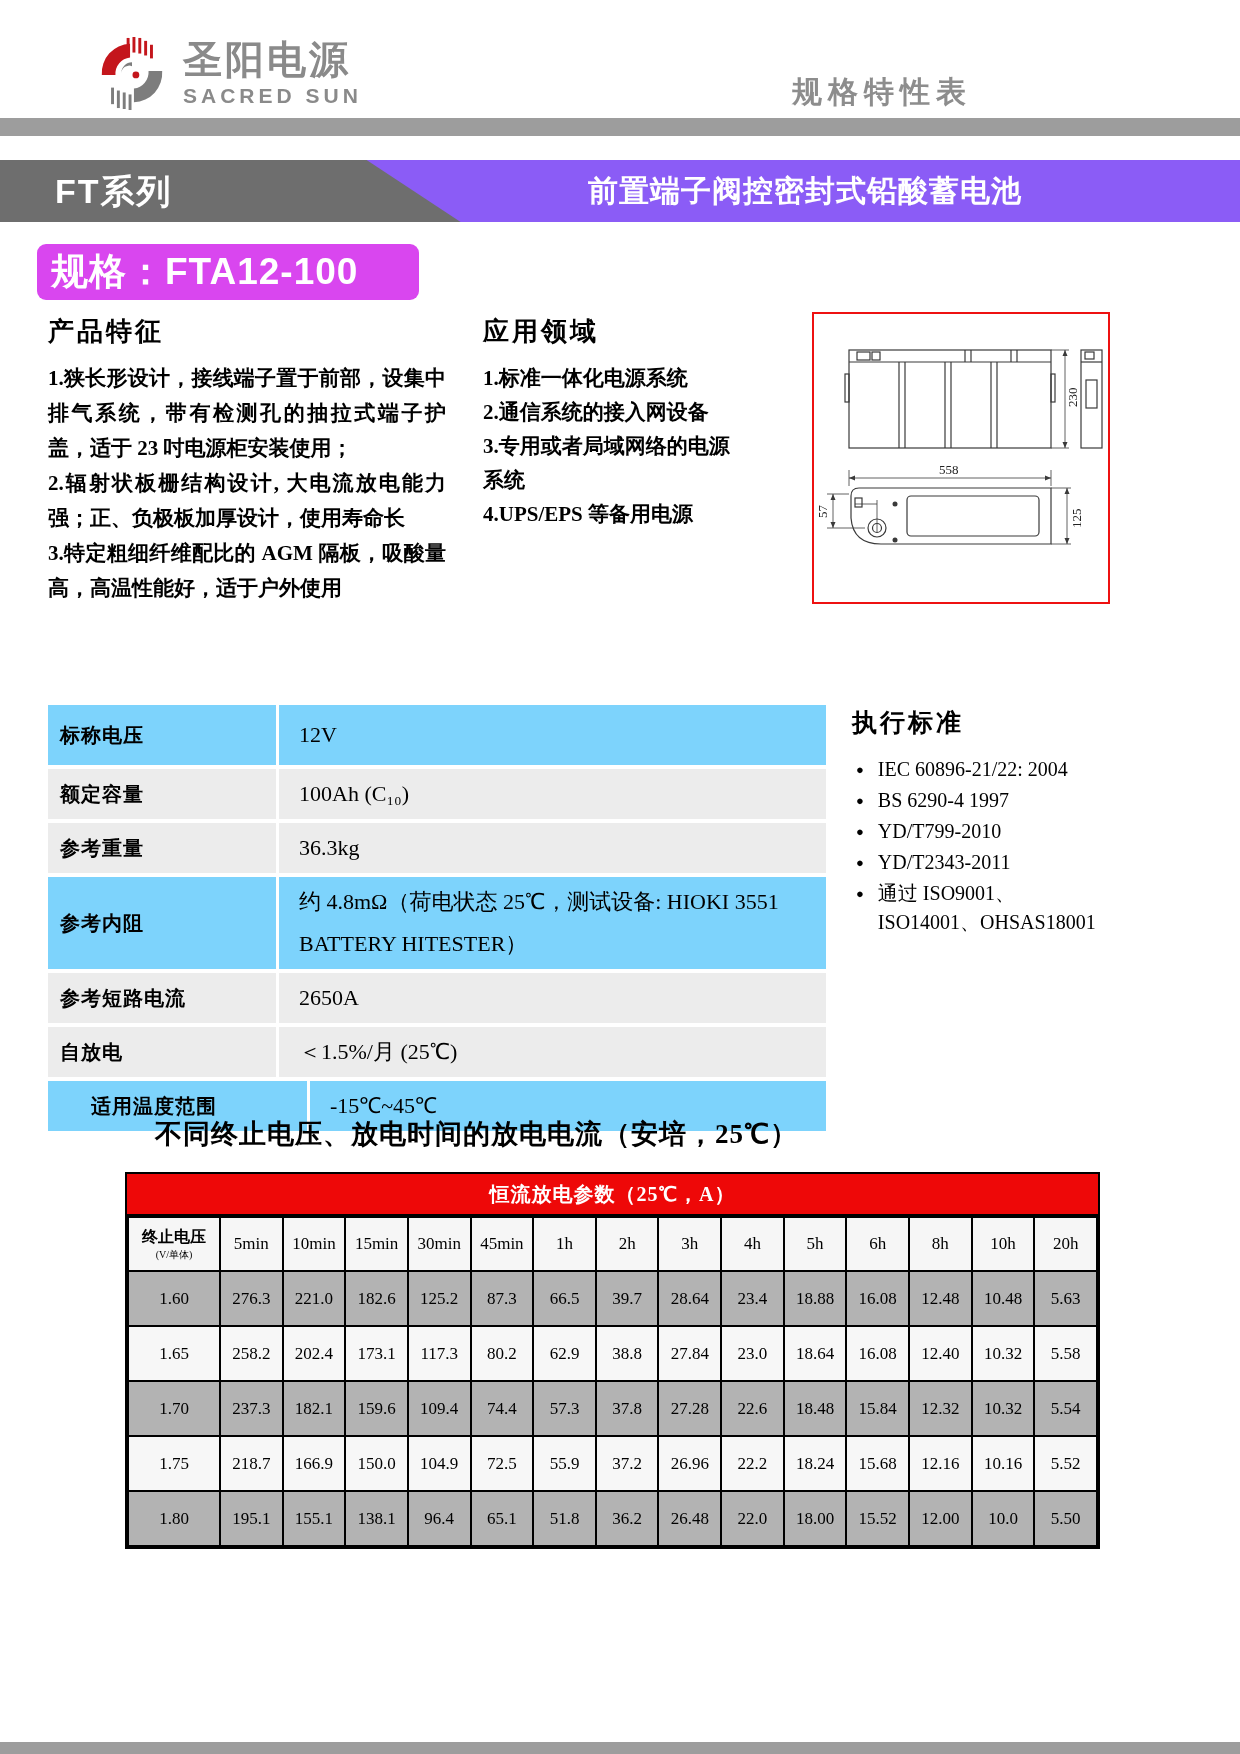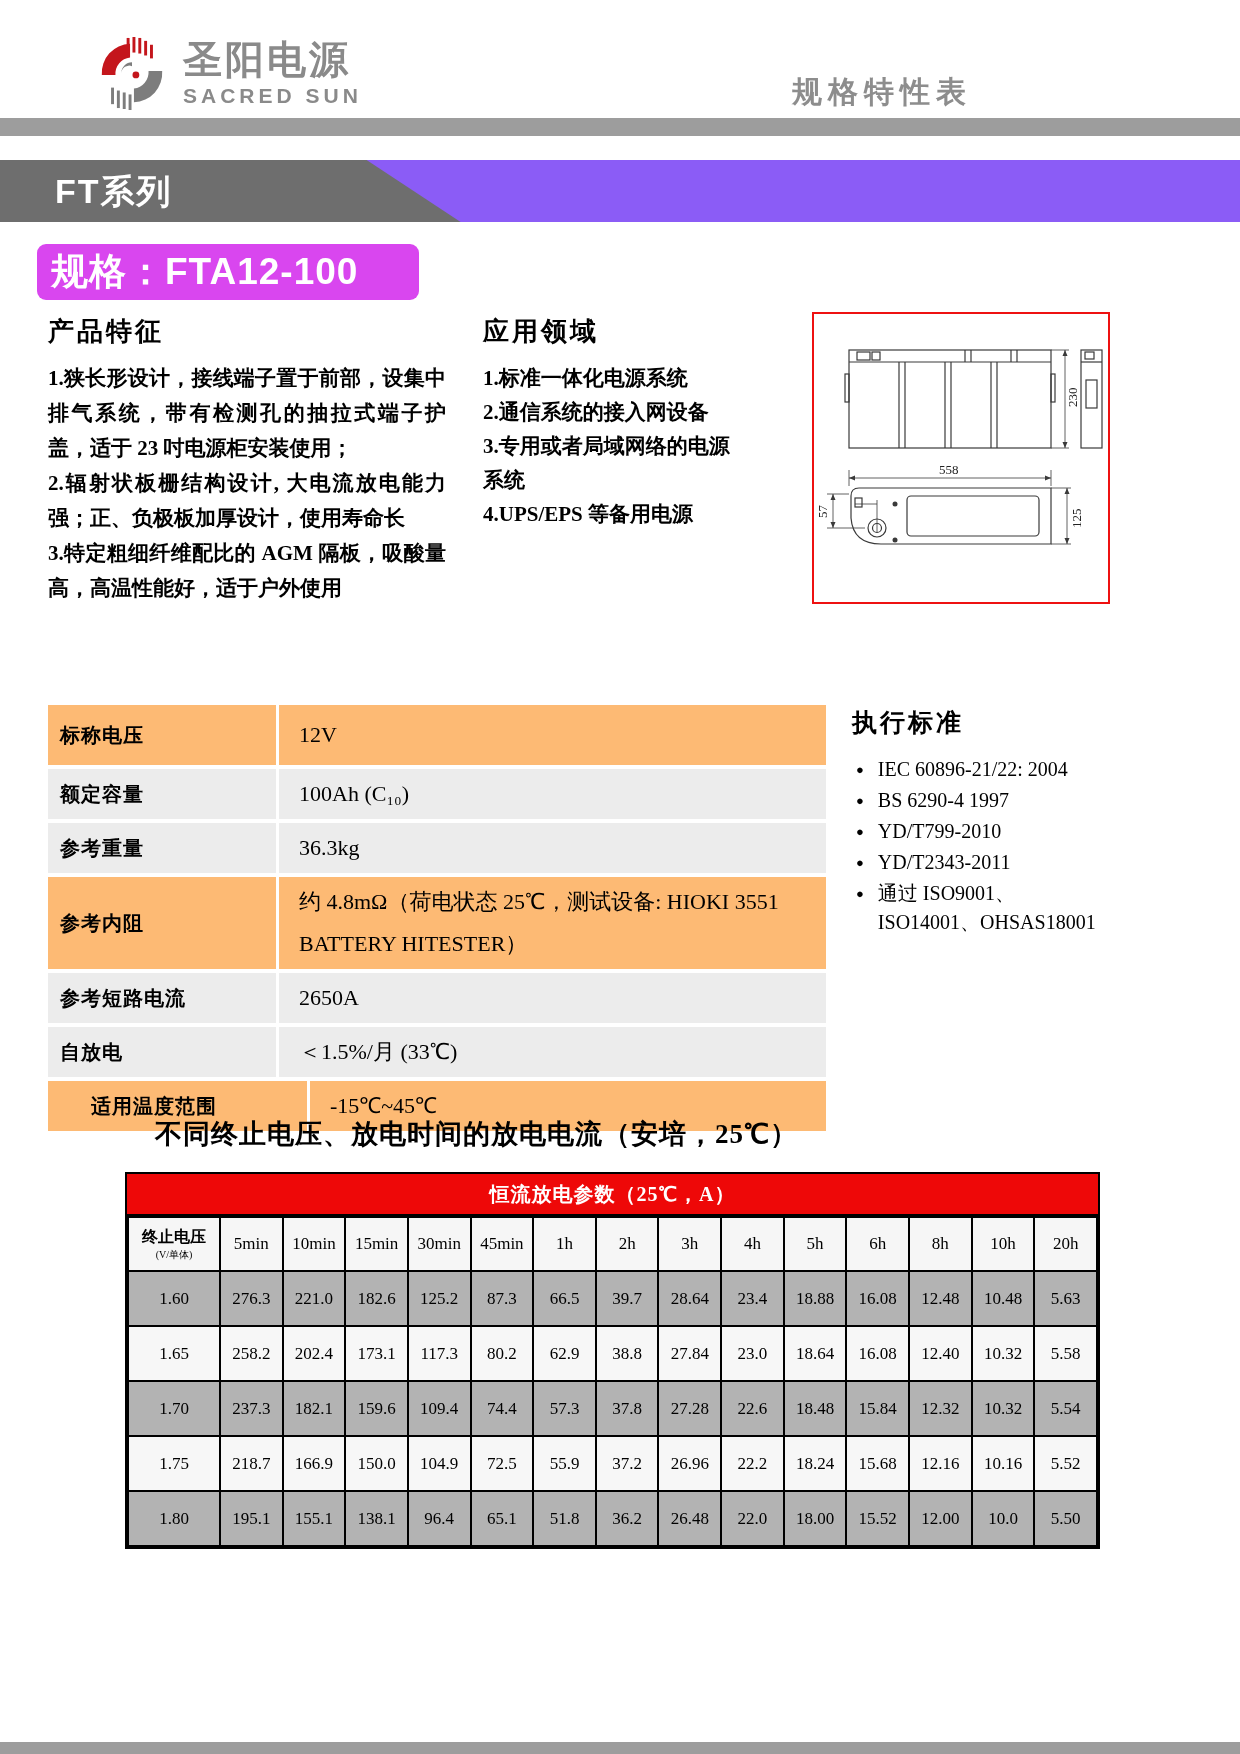--- a/index.html
+++ b/index.html
@@ -38,21 +38,21 @@
   .drawing-box{position:absolute;left:812px;top:312px;width:298px;height:292px;border:2px solid #ee1111;
                box-sizing:border-box;background:#fff;}
   .drawing-box svg{display:block;margin:2px auto 0 auto;}
   .tl{stroke:#3a3a3a;stroke-width:1.2;fill:none;}
   .dim{stroke:#3a3a3a;stroke-width:0.8;fill:none;}
   .dimtxt{font-family:"Liberation Serif",serif;font-size:13px;fill:#222;}
 
   
   .spec-table{position:absolute;left:48px;top:705px;width:778px;}
   .spec-row{display:flex;margin-bottom:4px;}
-  .spec-row.dark{background:#fdba74;justify-content:space-between;}
+  .spec-row.dark{background:#7dd3fc;justify-content:space-between;}
   .spec-row.light{background:#ececec;}
   .spec-label{width:228px;display:flex;align-items:center;padding-left:12px;box-sizing:border-box;
               font-family:"Liberation Serif",serif;font-weight:bold;font-size:20px;letter-spacing:1px;}
   .spec-value{flex:1;border-left:3px solid #fff;display:flex;align-items:center;padding:4px 14px 4px 20px;
               box-sizing:border-box;font-family:"Liberation Serif",serif;font-size:22px;line-height:42px;}
 
   
   .standards{position:absolute;left:852px;top:706px;width:258px;}
   .standards h3{margin:0;font-size:25px;font-weight:bold;font-family:"Liberation Serif",serif;letter-spacing:3px;}
   .standards ul{list-style:none;margin:16px 0 0 4px;padding:0;}
@@ -109,20 +109,21 @@
       <span class="logo-cn">圣阳电源</span>
       <span class="logo-en">SACRED SUN</span>
     </div>
   </div>
   <div class="doc-type">规格特性表</div>
   <div class="bar-top"></div>
 
   <div class="band">
     <div class="band-dark"></div>
     <div class="series-title">FT系列</div>
+    <div class="band-subtitle">前置端子阀控密封式铅酸蓄电池</div>
   </div>
 
   <div class="spec-title-box">规格：FTA12-100</div>
 
   <div class="features">
     <div class="sec-h">产品特征</div>
     <ul id="features-list">
         <li>1.狭长形设计，接线端子置于前部，设集中排气系统，带有检测孔的抽拉式端子护盖，适于 23 吋电源柜安装使用；</li>
         <li>2.辐射状板栅结构设计, 大电流放电能力强；正、负极板加厚设计，使用寿命长</li>
         <li>3.特定粗细纤维配比的 AGM 隔板，吸酸量高，高温性能好，适于户外使用</li>
@@ -218,21 +219,21 @@
       <div class="spec-row dark" style="min-height: 88px;">
         <div class="spec-label">参考内阻</div>
         <div class="spec-value">约 4.8mΩ（荷电状态 25℃，测试设备: HIOKI 3551 BATTERY HITESTER）</div>
       </div>
       <div class="spec-row light" style="min-height: 48px;">
         <div class="spec-label">参考短路电流</div>
         <div class="spec-value">2650A</div>
       </div>
       <div class="spec-row light" style="min-height: 44px;">
         <div class="spec-label">自放电</div>
-        <div class="spec-value">＜1.5%/月 (33℃)</div>
+        <div class="spec-value">＜1.5%/月 (25℃)</div>
       </div>
       <div class="spec-row dark" style="min-height: 48px; padding-left: 31px;">
         <div class="spec-label">适用温度范围</div>
         <div class="spec-value">-15℃~45℃</div>
       </div>
     </div>
 
   <div class="standards">
     <h3>执行标准</h3>
     <ul id="standards-list">

